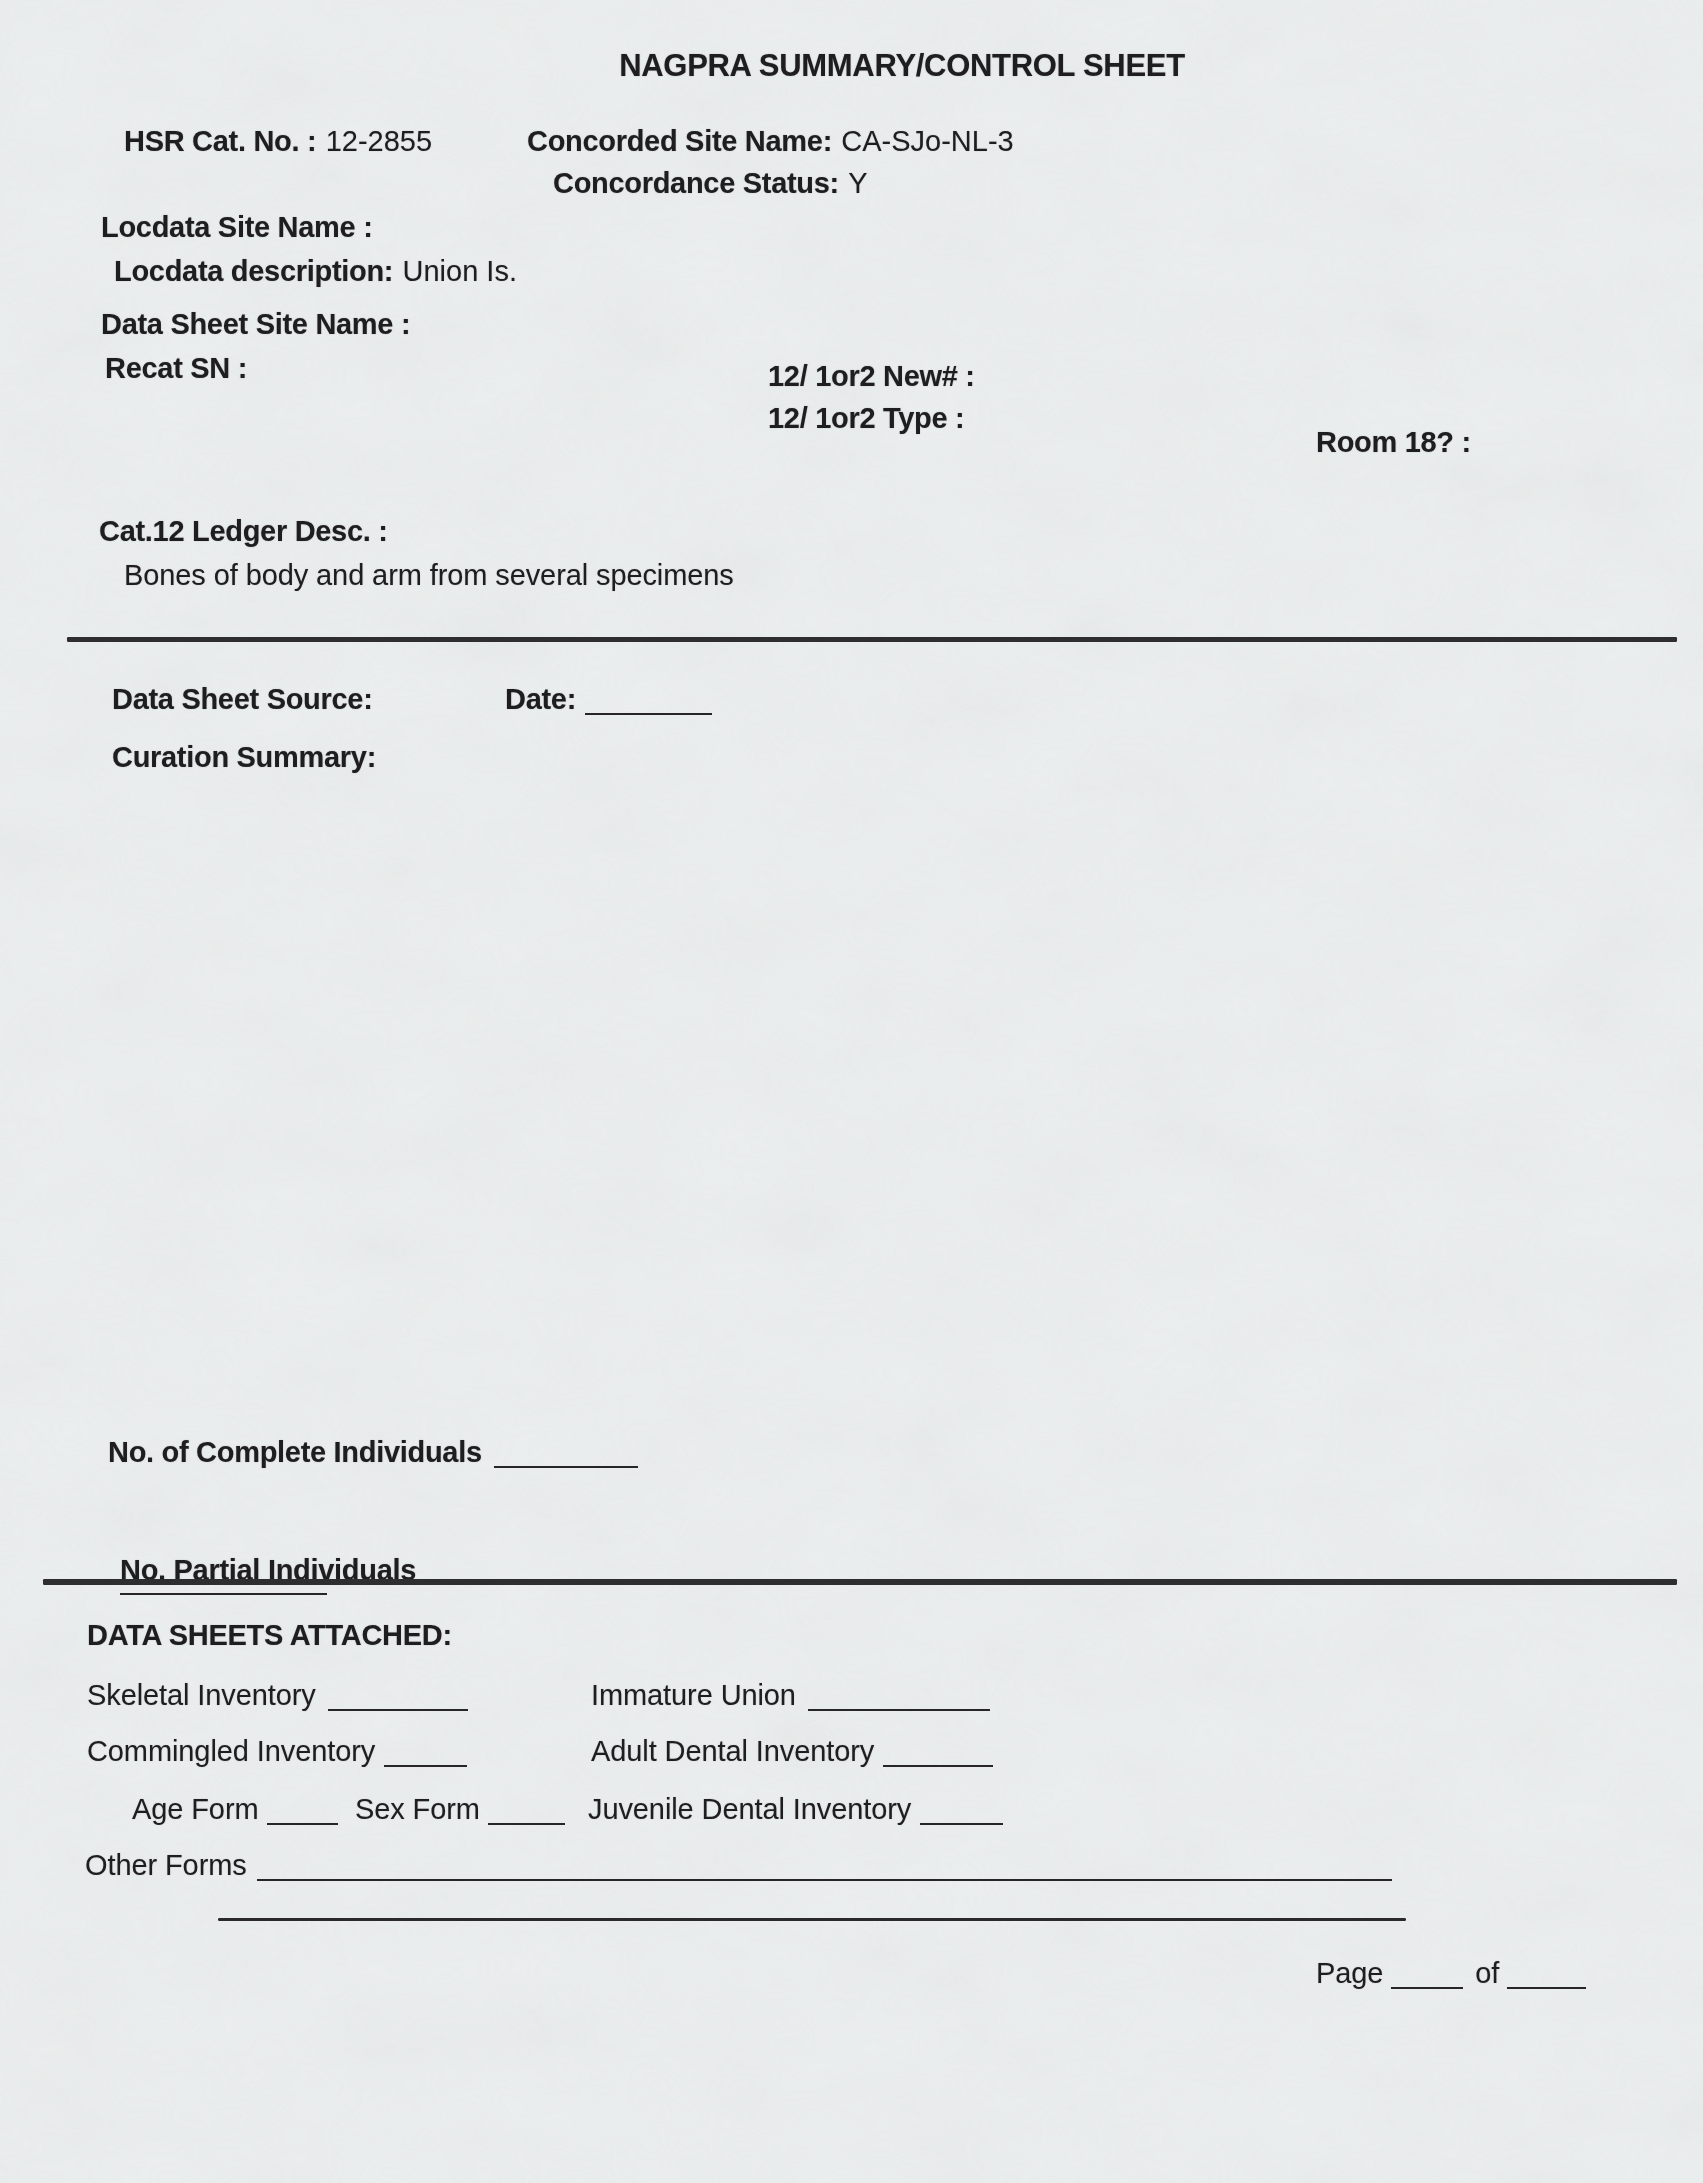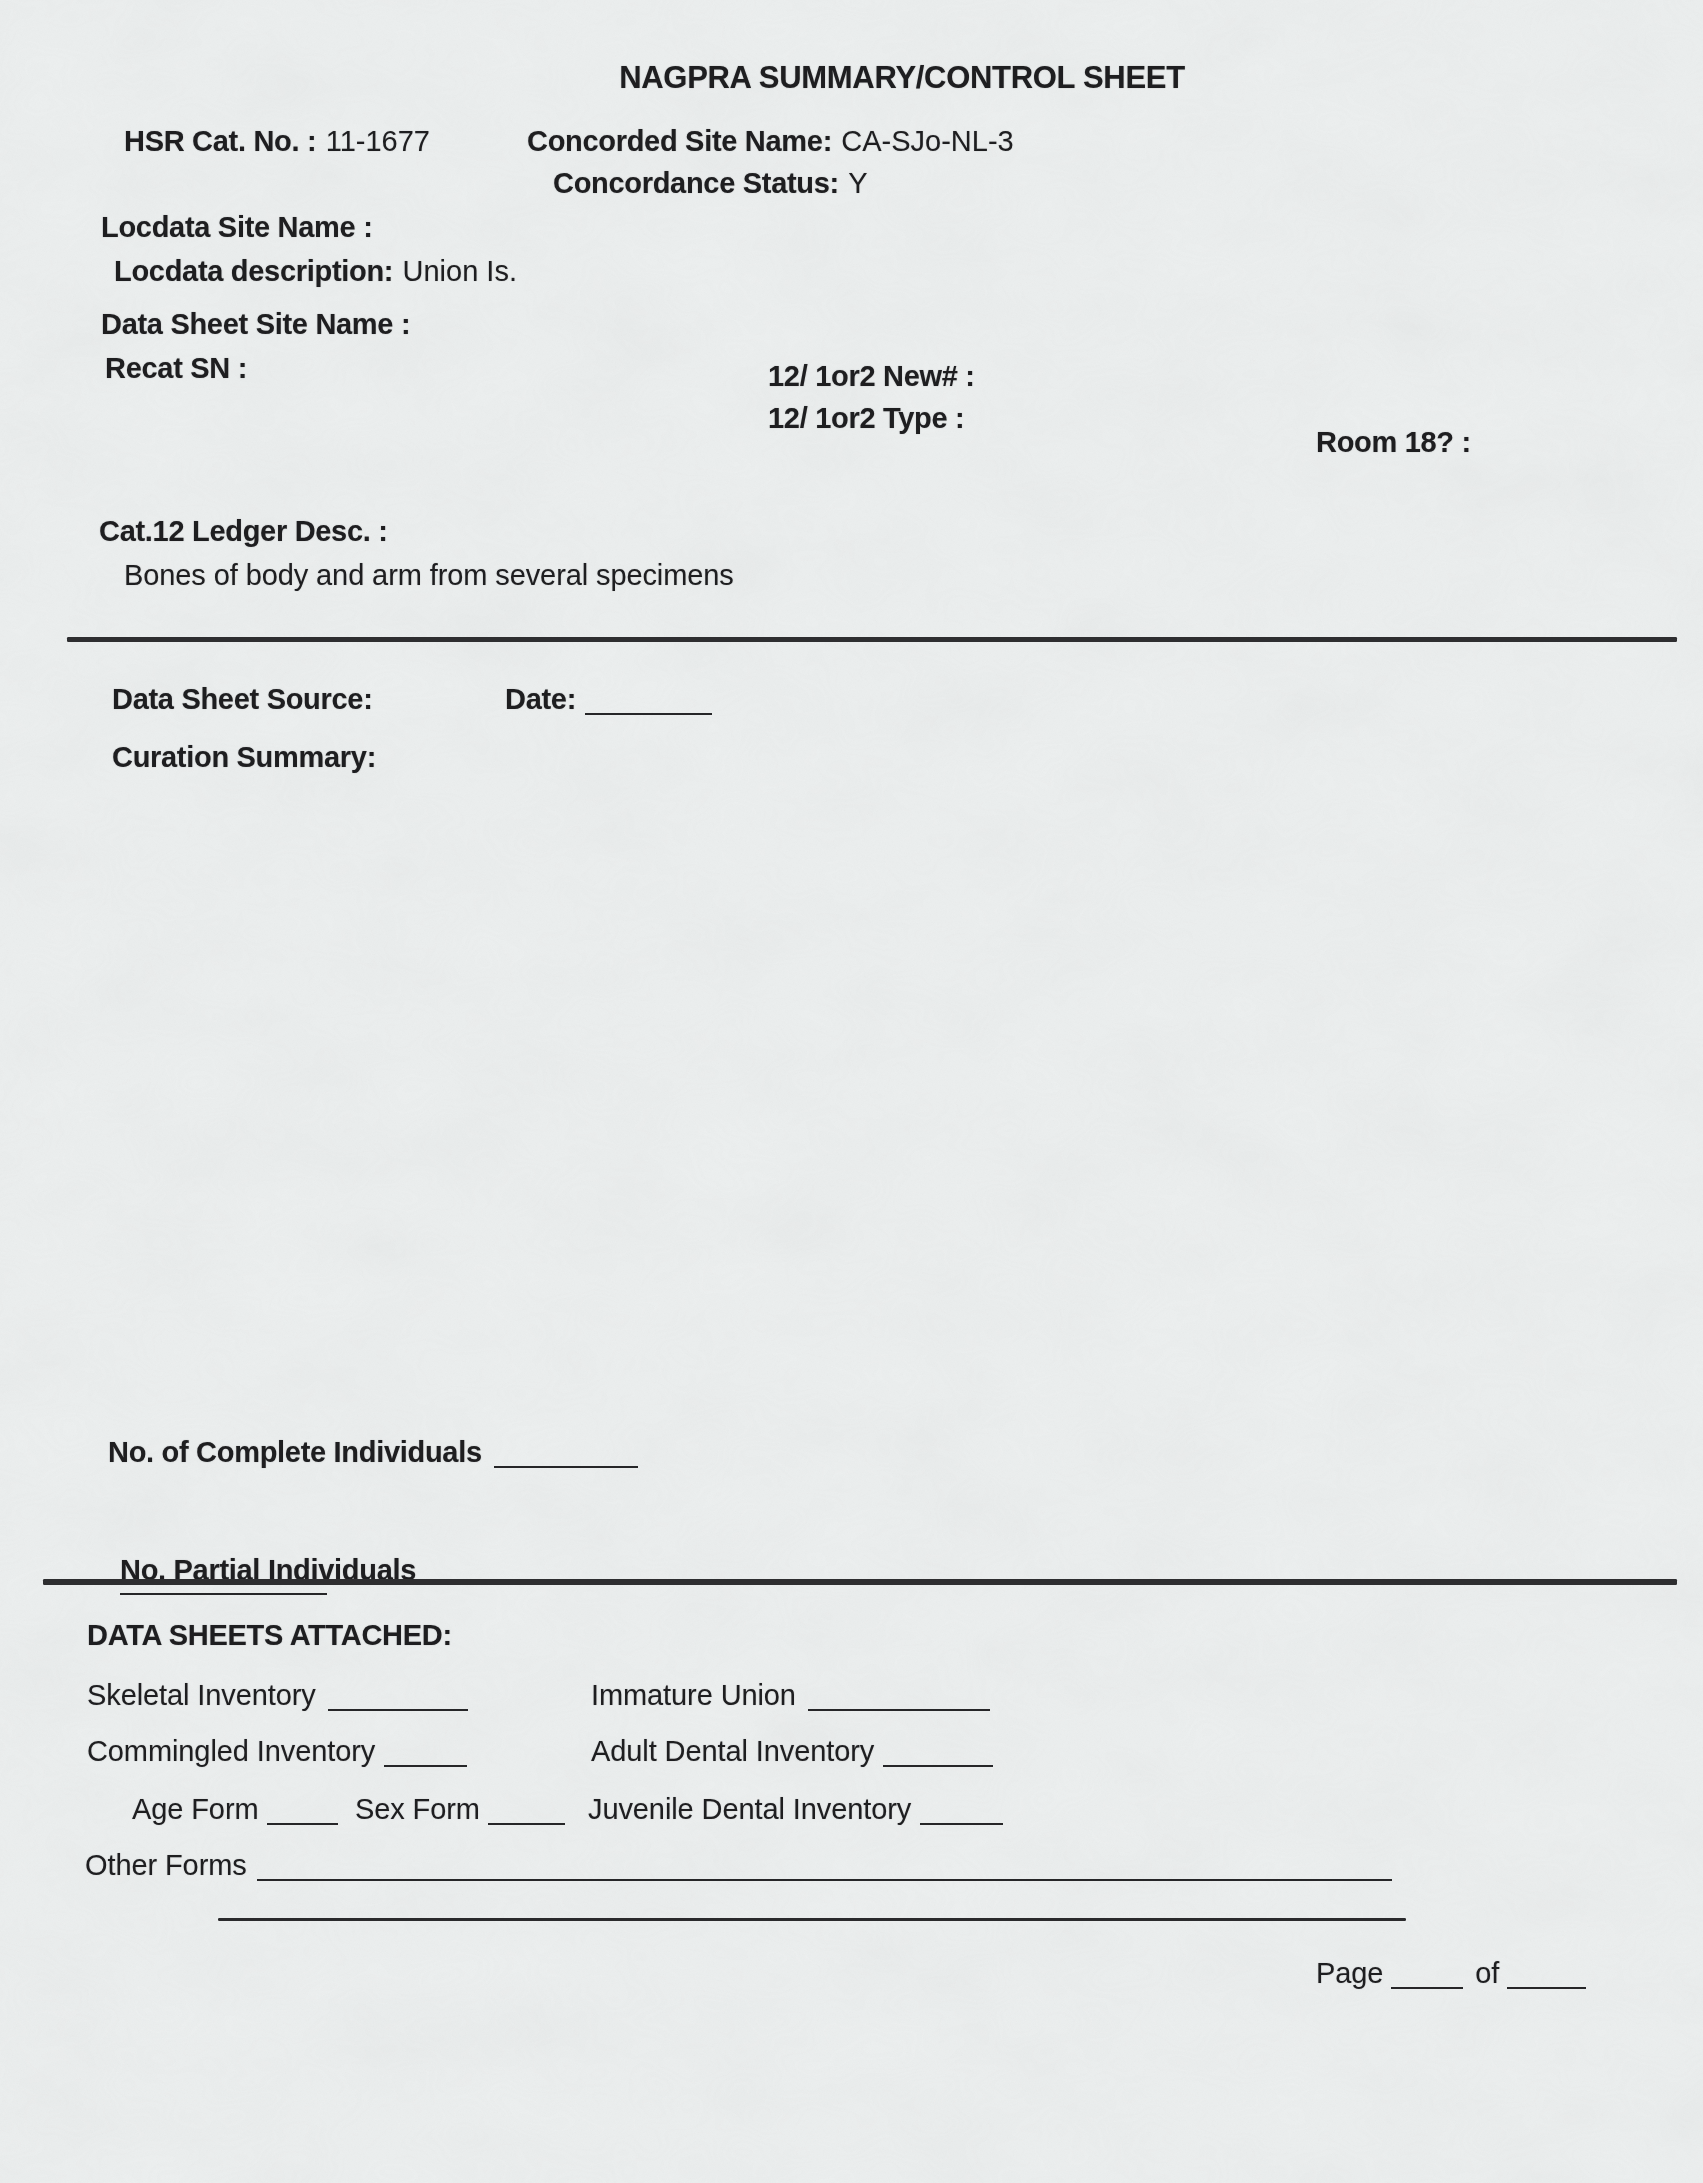--- a/index.html
+++ b/index.html
@@ -35,25 +35,25 @@
         </filter>
       <filter id="blotch">
           <feTurbulence type="fractalNoise" baseFrequency="0.006 0.009" numOctaves="3" seed="11"></feTurbulence>
           <feColorMatrix type="saturate" values="0"></feColorMatrix>
         </filter>
     </defs>
     <rect width="100%" height="100%" filter="url(#blotch)" opacity="0.055"></rect>
     <rect width="100%" height="100%" filter="url(#grain)" opacity="0.045"></rect>
   </svg>
 
-  <div class="abs title" style="top:60px;left:902px;transform:translateX(-50%);">NAGPRA SUMMARY/CONTROL SHEET</div>
+  <div class="abs title" style="top:48px;left:902px;transform:translateX(-50%);">NAGPRA SUMMARY/CONTROL SHEET</div>
 
   <div class="row" style="top:125px;left:100px;margin-left:24px;">
     <span class="b">HSR Cat. No. :</span>
-    <span class="v">11-1677</span>
+    <span class="v">12-2855</span>
   </div>
 
   <div class="row" style="top:125px;left:527px;">
     <span class="b">Concorded Site Name:</span>
     <span class="v">CA-SJo-NL-3</span>
   </div>
 
   <div class="row" style="top:167px;left:553px;">
     <span class="b">Concordance Status:</span>
     <span class="v">Y</span>

